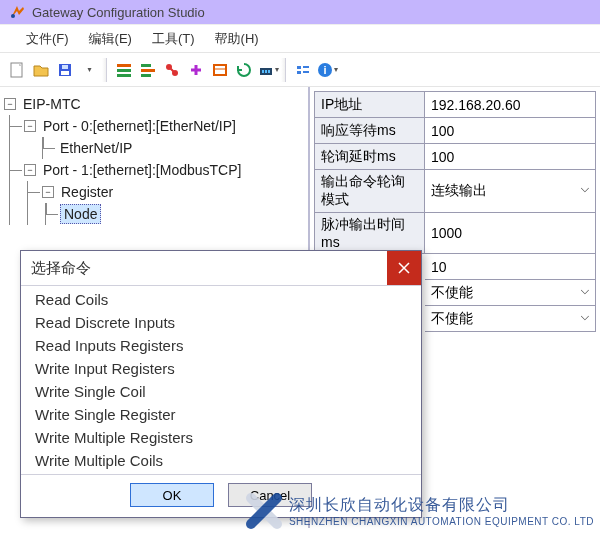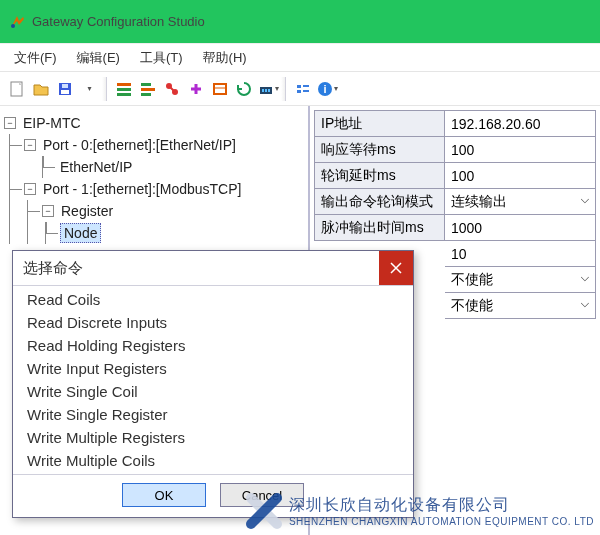--- a/index.html
+++ b/index.html
@@ -1,22 +1,22 @@
 <!DOCTYPE html>
 <html><head>
 <meta charset="utf-8">
 <style>
 * { box-sizing: border-box; margin: 0; padding: 0; font-family: "Microsoft YaHei", "Segoe UI", sans-serif; }
 body { width: 600px; height: 535px; background: #fff; overflow: hidden; position: relative; font-size: 13px; }
 
-.titlebar { height: 44px; display: flex; align-items: center; padding: 0 8px; background: #22c55e; border-bottom: 1px solid #eee; }
+.titlebar { height: 25px; display: flex; align-items: center; padding: 0 8px; background: #c4b5fd; border-bottom: 1px solid #eee; }
 .titlebar svg { margin-right: 6px; }
 .titlebar-text { font-size: 13px; color: #444; }
 
-.menubar { height: 28px; display: flex; align-items: center; padding: 0 4px; border-bottom: 1px solid #e5e5e5; }
+.menubar { height: 28px; display: flex; align-items: center; padding: 0 16px; border-bottom: 1px solid #e5e5e5; }
 .menubar-item { padding: 4px 10px; color: #333; cursor: default; }
 
 .toolbar { height: 34px; display: flex; align-items: center; padding: 0 6px; border-bottom: 1px solid #e5e5e5; gap: 2px; }
 .toolbar-sep { width: 1px; height: 24px; background: #d0d0dc; margin: 0 4px; position: relative; }
 .toolbar-sep::before { content:""; position:absolute; left:-4px; top:0; width:4px; height:24px; background:linear-gradient(90deg,transparent,#f0f0f0);}
 .tb-btn { width: 22px; height: 22px; display: flex; align-items: center; justify-content: center; cursor: pointer; }
 .tb-dd::after { content:"▾"; font-size:8px; color:#555; margin-left:1px; }
 
 .main { display: flex; height: calc(535px - 32px - 28px - 34px); }
 .treepane { width: 310px; border-right: 2px solid #bcbcd4; padding: 6px 4px; font-size: 14px; color: #222; }
@@ -24,25 +24,25 @@
 .exp { display:inline-flex; align-items:center; justify-content:center; width:12px; height:12px; border:1px solid #888; font-size:9px; line-height:1; margin-right:4px; cursor:pointer; color:#333; }
 .ln { border-left:1px solid #888; margin-left:5px; padding-left:0; }
 .tree-row .lbl { padding:1px 3px; }
 .selected { background:#cde6ff; border:1px dotted #55a; }
 .conn { display:inline-block; width:12px; border-top:1px solid #888; height:1px; margin-right:2px; vertical-align:middle; }
 .conn-end { display:inline-block; width:12px; height:12px; border-left:1px solid #888; border-bottom:1px solid #888; margin-right:2px; transform:translateY(-5px); }
 
 .proppane { flex:1; padding:4px; }
 .proptable { width:100%; border-collapse:collapse; }
 .proptable td { border:1px solid #9a9ab0; padding:3px 6px; font-size:14px; height:26px; }
-.proptable td:first-child { background:#eceef4; width:130px; }
+.proptable td:first-child { background:#eceef4; width:110px; }
 .propval { display:flex; align-items:flex-start; justify-content:space-between; }
 .dd-caret { font-size:11px; color:#444; }
 
-.dialog { position:absolute; left:12px; top:250px; width:402px; background:#fff; border:1px solid #6a6a8a; box-shadow:3px 3px 8px rgba(0,0,0,0.25); }
+.dialog { position:absolute; left:20px; top:250px; width:402px; background:#fff; border:1px solid #6a6a8a; box-shadow:3px 3px 8px rgba(0,0,0,0.25); }
 .dlg-title { display:flex; align-items:center; justify-content:space-between; height:34px; padding-left:10px; background:#fff; font-size:15px; color:#333; }
 .dlg-close { width:34px; height:34px; background:#c42b1c; color:#fff; display:flex; align-items:center; justify-content:center; font-size:14px; cursor:pointer; }
 .dlg-body { border-top:1px solid #d0d0dc; }
 .dlg-list { padding:2px 0; }
 .dlg-item { padding:3px 14px; font-size:15px; color:#333; cursor:pointer; }
 .dlg-buttons { display:flex; justify-content:center; gap:14px; padding:8px 0 10px; border-top:1px solid #d0d0dc; }
 .dlg-btn { width:84px; height:24px; border:1px solid #7a7a9a; background:#e9e9e9; font-size:13px; cursor:pointer; }
 .dlg-btn.primary { background:#cfe6ff; border-color:#2e6fd6; }
 
 .watermark { position:absolute; right:6px; bottom:5px; display:flex; align-items:center; gap:6px; opacity:.9; }
@@ -272,21 +272,21 @@
     <div class="dlg-close">
       <svg width="12" height="12">
           <path d="M1 1 L11 11 M11 1 L1 11" stroke="#fff" stroke-width="1.5"></path>
         </svg>
     </div>
   </div>
   <div class="dlg-body">
     <div class="dlg-list" id="dlg-list">
         <div class="dlg-item">Read Coils</div>
         <div class="dlg-item">Read Discrete Inputs</div>
-        <div class="dlg-item">Read Holding Registers</div>
+        <div class="dlg-item">Read Inputs Registers</div>
         <div class="dlg-item">Write Input Registers</div>
         <div class="dlg-item">Write Single Coil</div>
         <div class="dlg-item">Write Single Register</div>
         <div class="dlg-item">Write Multiple Registers</div>
         <div class="dlg-item">Write Multiple Coils</div>
       </div>
     <div class="dlg-buttons">
       <button class="dlg-btn primary">OK</button>
       <button class="dlg-btn">Cancel</button>
     </div>

